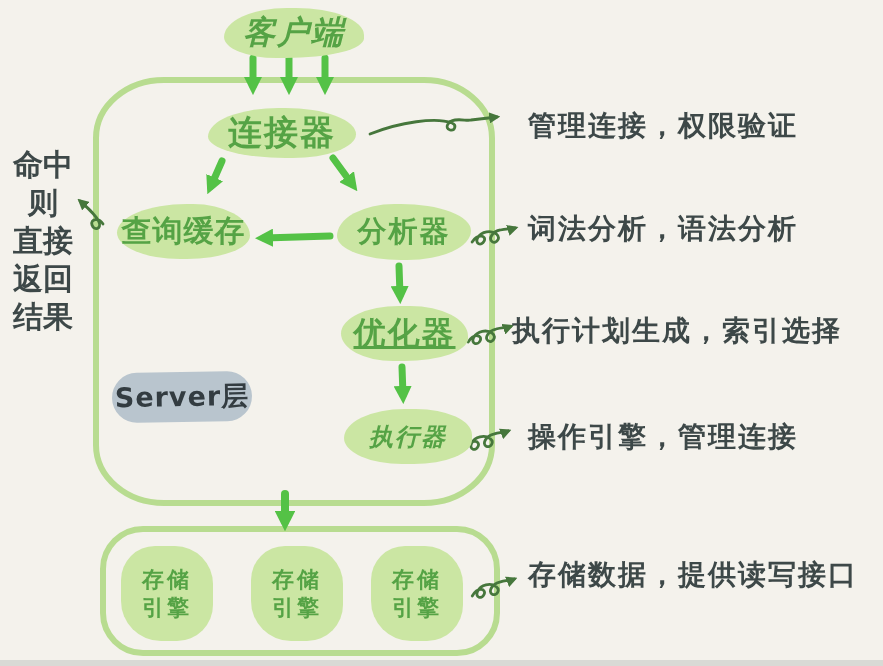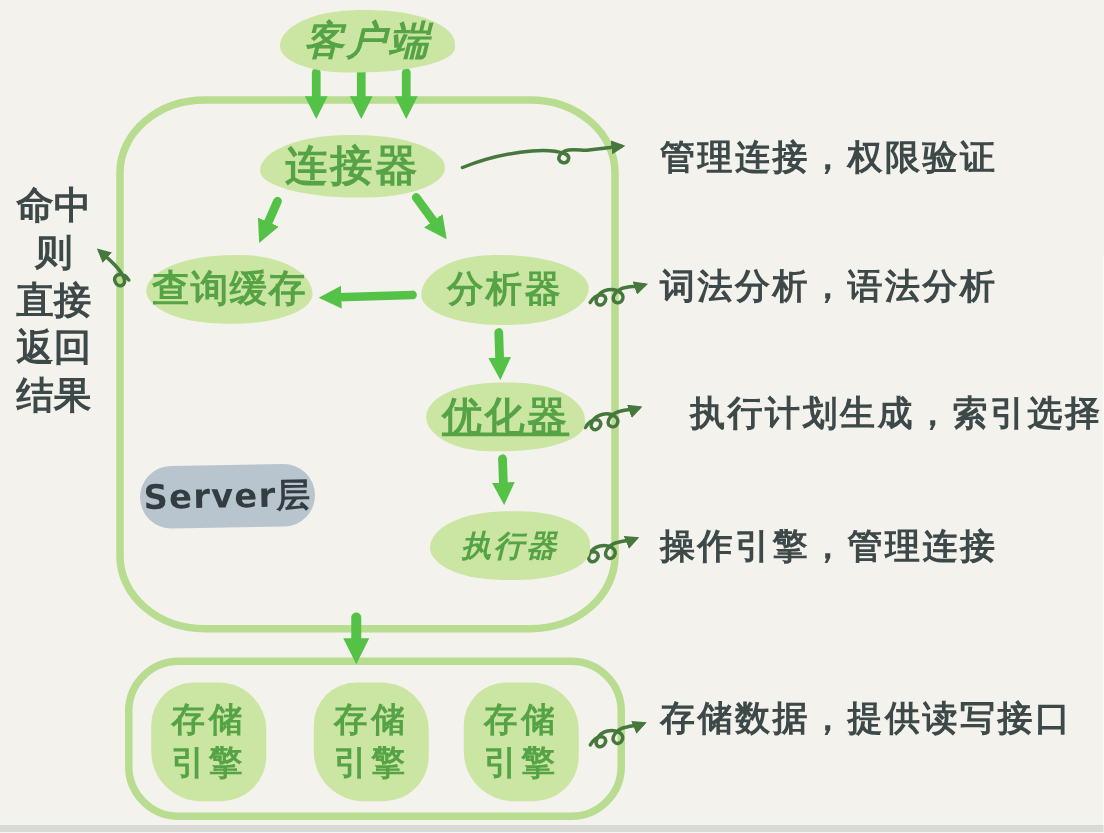--- a/index.html
+++ b/index.html
@@ -26,21 +26,21 @@
   }
   .ann{
     position:absolute; color:var(--ink); font-size:28px; line-height:40px;
     font-weight:600; letter-spacing:2px; white-space:nowrap;
   }
   .note{
     position:absolute; left:10px; top:146px; width:66px; text-align:center;
     color:var(--ink); font-size:30px; line-height:38px; font-weight:600;
   }
   .engine{
-    white-space:pre-line; font-size:27px; line-height:1.25;
+    white-space:pre-line; font-size:22px; line-height:1.25;
     border-radius:34px 38px 36px 40px; letter-spacing:3px;
   }
   .r1{border-radius:48% 52% 60% 40% / 62% 58% 42% 45%;}
   .r2{border-radius:50% 50% 45% 55% / 60% 55% 50% 45%;}
   .r3{border-radius:55% 45% 50% 50% / 55% 60% 45% 50%;}
   .r4{border-radius:45% 55% 50% 50% / 60% 50% 55% 45%;}
   .r5{border-radius:50% 50% 55% 45% / 55% 60% 45% 55%;text-decoration:underline;}
   .r6{border-radius:52% 48% 50% 50% / 58% 52% 48% 52%;}
   .strip{position:absolute;left:0;bottom:0;width:100%;height:6px;background:var(--strip);}
 </style>
@@ -101,21 +101,21 @@
 
   <div class="blob engine" style="left:121px;top:546px;width:92px;height:95px;">存储
 引擎</div>
   <div class="blob engine" style="left:251px;top:546px;width:92px;height:95px;">存储
 引擎</div>
   <div class="blob engine" style="left:371px;top:546px;width:92px;height:95px;">存储
 引擎</div>
 
   <div class="ann" style="left:528px;top:106px;">管理连接，权限验证</div>
   <div class="ann" style="left:528px;top:209px;">词法分析，语法分析</div>
-  <div class="ann" style="left:552px;top:311px;">执行计划生成，索引选择</div>
+  <div class="ann" style="left:512px;top:311px;">执行计划生成，索引选择</div>
   <div class="ann" style="left:528px;top:417px;">操作引擎，管理连接</div>
   <div class="ann" style="left:528px;top:555px;">存储数据，提供读写接口</div>
 
   <div class="note">
     <div>命中</div>
     <div>则</div>
     <div>直接</div>
     <div>返回</div>
     <div>结果</div>
   </div>

